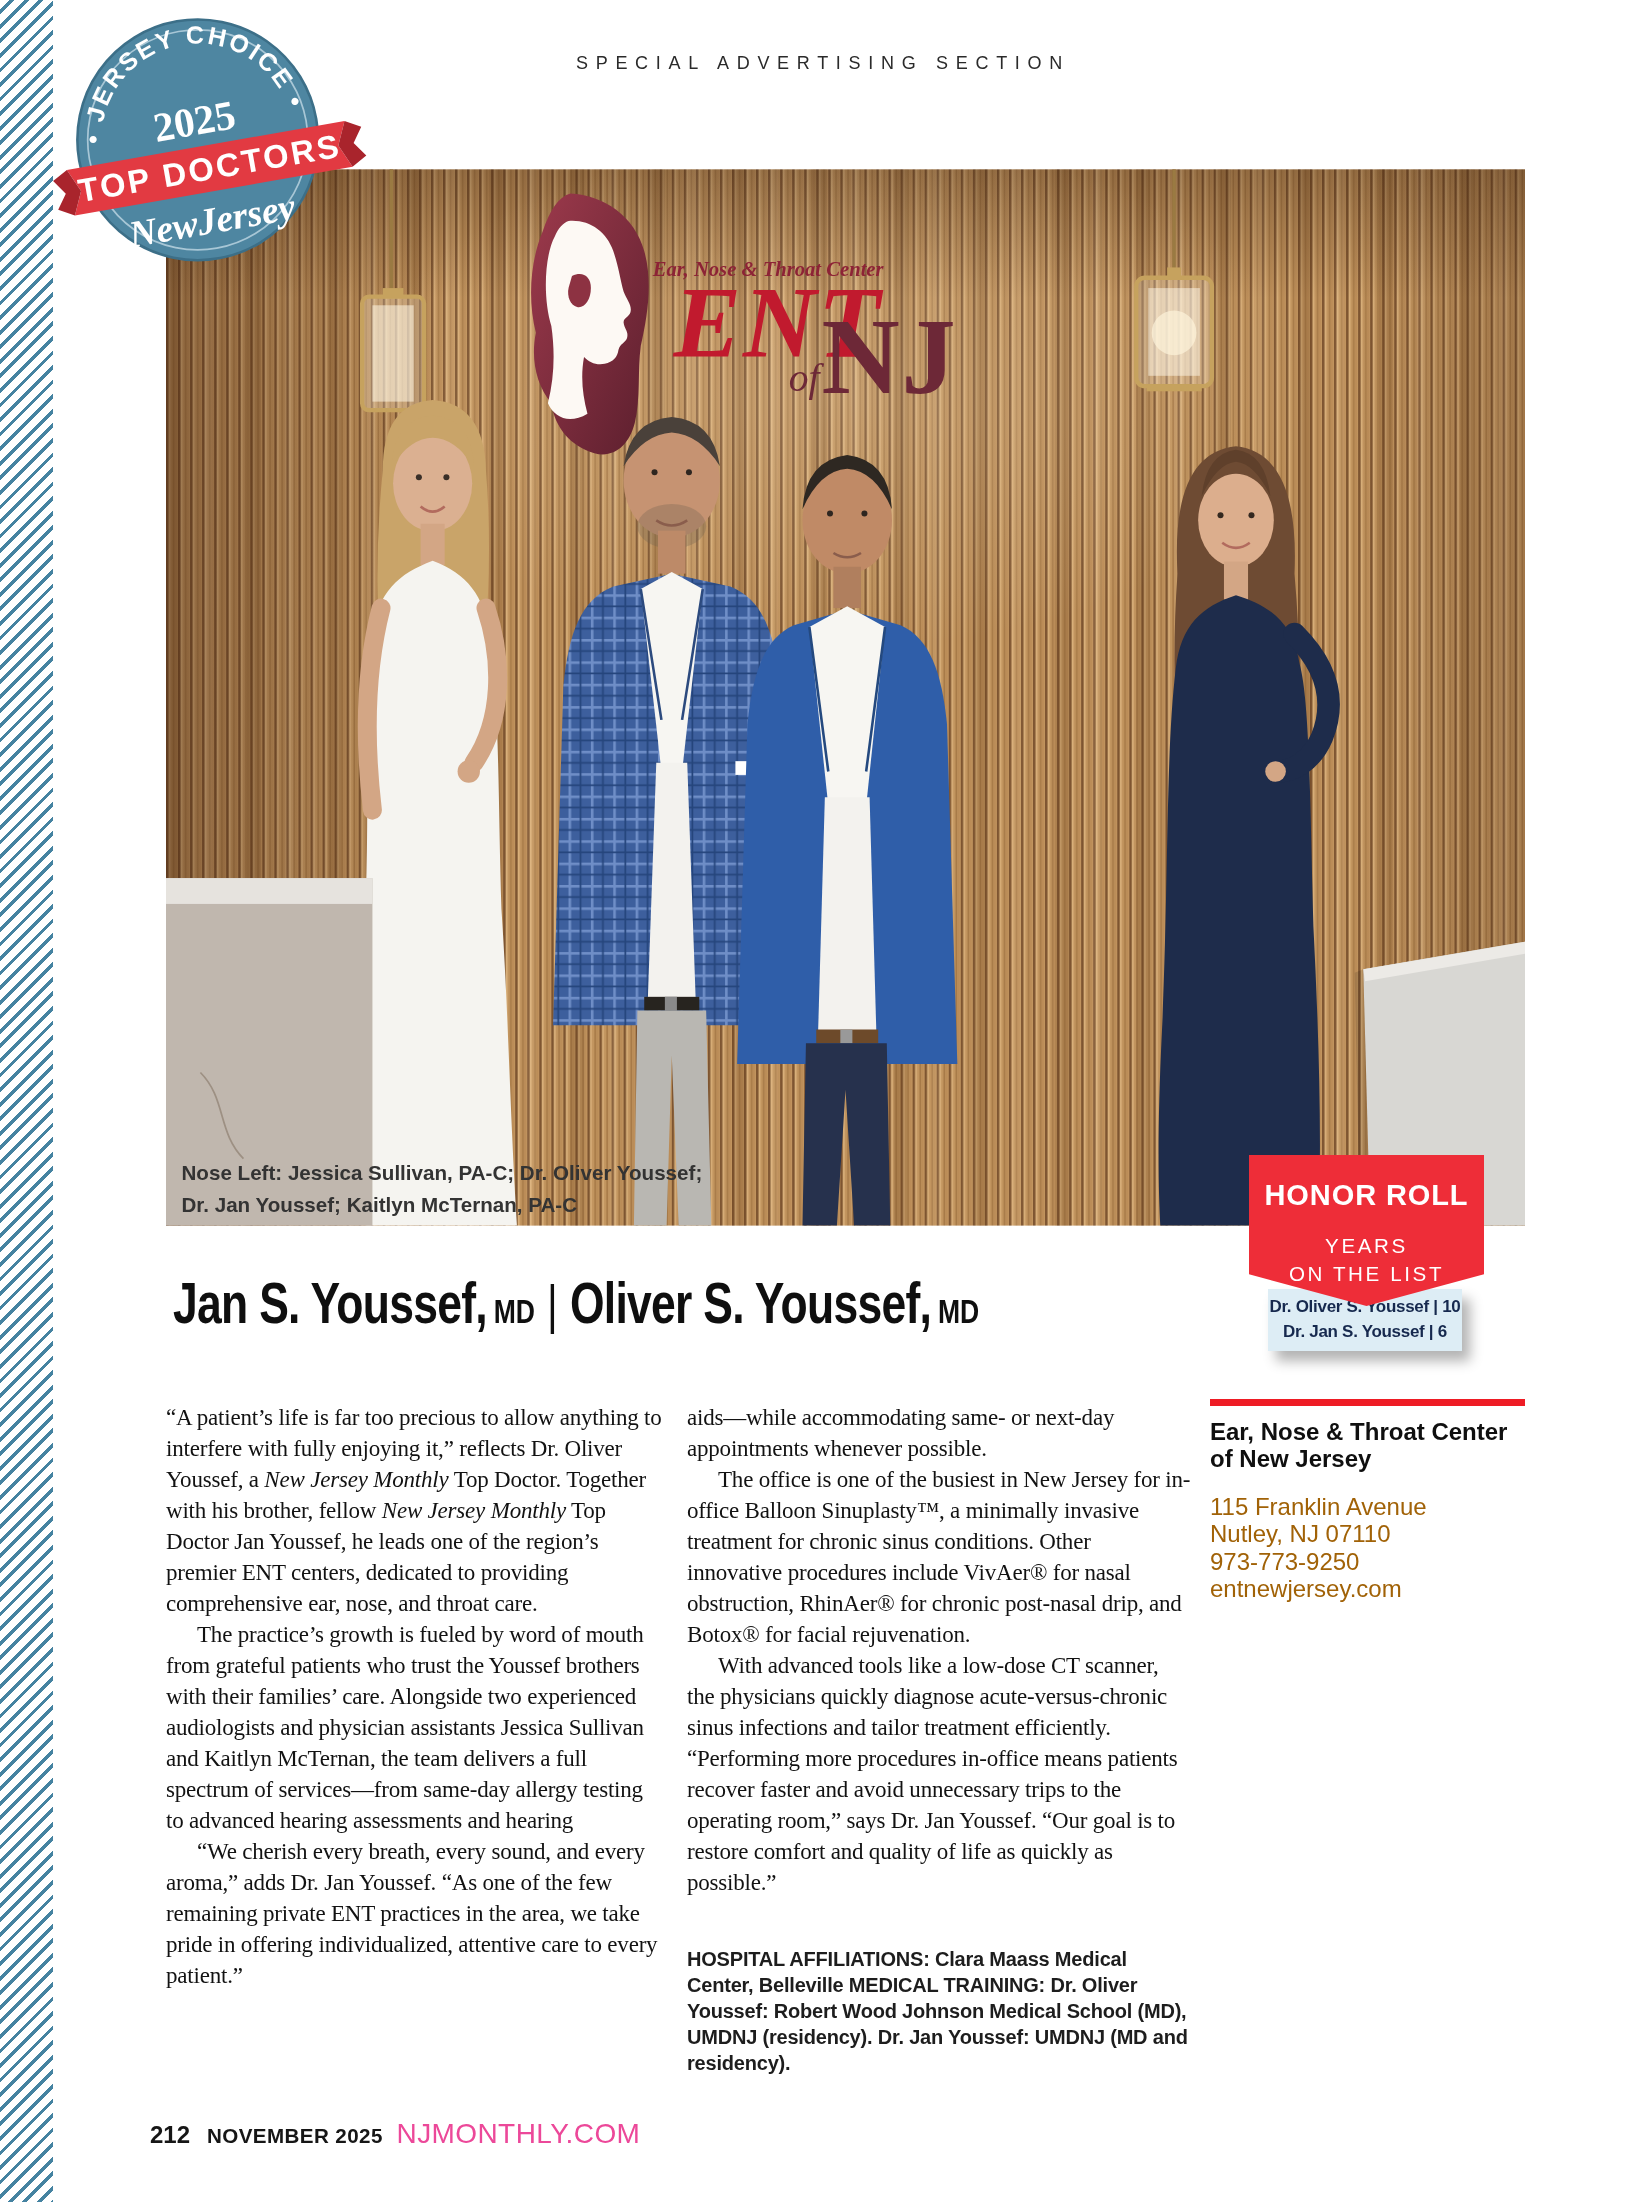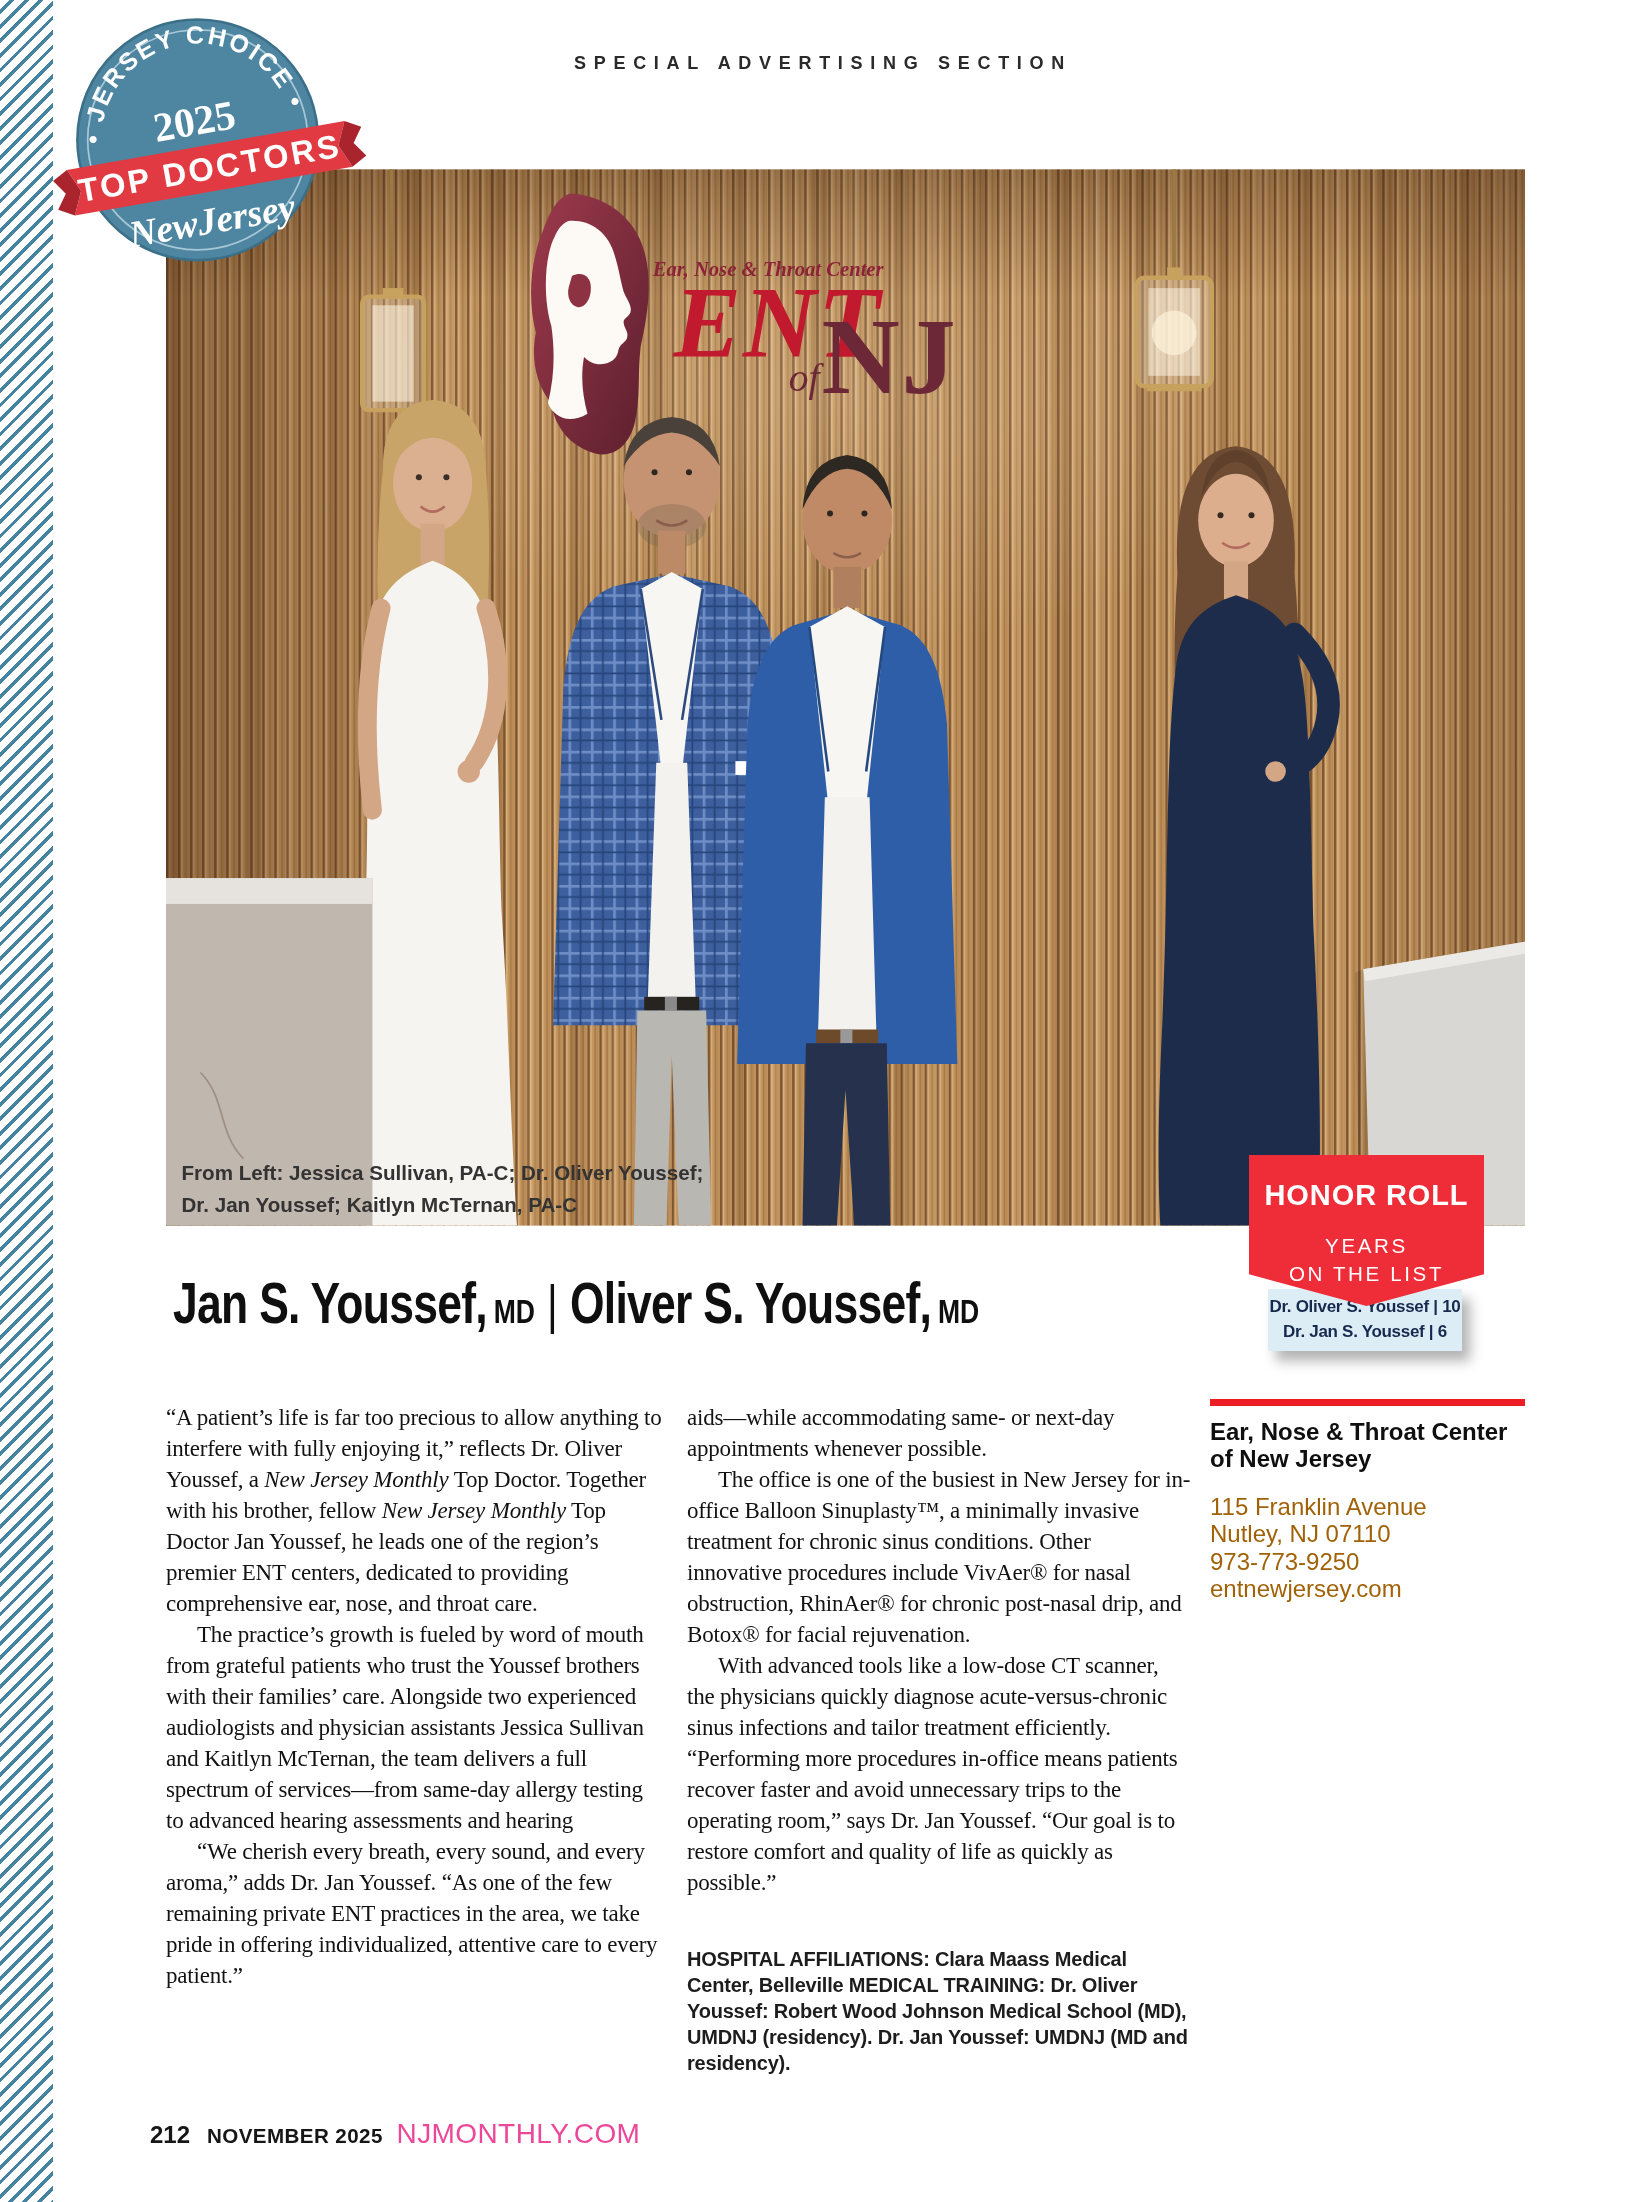--- a/index.html
+++ b/index.html
@@ -5,21 +5,21 @@
   * { margin:0; padding:0; box-sizing:border-box; }
   html,body { width:1646px; height:2203px; background:#ffffff; overflow:hidden; position:relative;
               font-family:"Liberation Sans", sans-serif; }
 
   
   .edge-stripes { position:absolute; left:0; top:0; width:53px; height:2203px;
     background:repeating-linear-gradient(135deg,#ffffff 0 6.9px,#4583a1 6.9px 10.3px); }
 
   
   .section-header { position:absolute; left:0; top:53px; width:100%; text-align:center;
-    font-size:18px; letter-spacing:7.7px; color:#2a2a2a; font-weight:bold; }
+    font-size:18px; letter-spacing:7.7px; color:#2a2a2a; font-weight:normal; }
 
   
   .photo { position:absolute; left:166px; top:169px; width:1359px; height:1057px; overflow:hidden; z-index:1; }
   .photo svg { display:block; }
   .photo-caption { position:absolute; left:15.5px; top:988px; width:551px;
     font-size:20.6px; line-height:32px; font-weight:bold; color:#333333; }
 
   
   .jc-badge { position:absolute; left:43px; top:8.6px; width:361px; height:284px; z-index:30; }
   .jc-badge svg { overflow:visible; }
@@ -222,21 +222,21 @@
       <path d="M 40,1050 C 70,1080 60,1120 90,1150" stroke="#9d9083" stroke-width="2" fill="none"></path>
     </g>
     <g>
       <polygon points="1392,930 1580,898 1580,1228 1400,1228" fill="#d8d7d3"></polygon>
       <polygon points="1392,930 1580,898 1580,912 1394,944" fill="#eceae6"></polygon>
       <polygon points="1392,930 1400,1228 1388,1228 1382,934" fill="rgba(0,0,0,0.12)"></polygon>
     </g>
   </svg>
 
   <div class="photo-caption">
-    <div>From Left: Jessica Sullivan, PA-C; Dr. Oliver Youssef;</div>
+    <div>Nose Left: Jessica Sullivan, PA-C; Dr. Oliver Youssef;</div>
     <div>Dr. Jan Youssef; Kaitlyn McTernan, PA-C</div>
   </div>
 </div>
 
 <div class="jc-badge">
   <svg width="361" height="284" viewBox="0 0 420 330">
     <g transform="rotate(-10 180 152)">
       <circle cx="180" cy="152" r="140" fill="#4e86a1" stroke="#3c6f88" stroke-width="3"></circle>
       <circle cx="180" cy="152" r="128" fill="none" stroke="#cfe3ec" stroke-width="2" opacity="0.7"></circle>
       <path id="arcJC" d="M 68,152 A 112,112 0 0 1 292,152" fill="none"></path>

